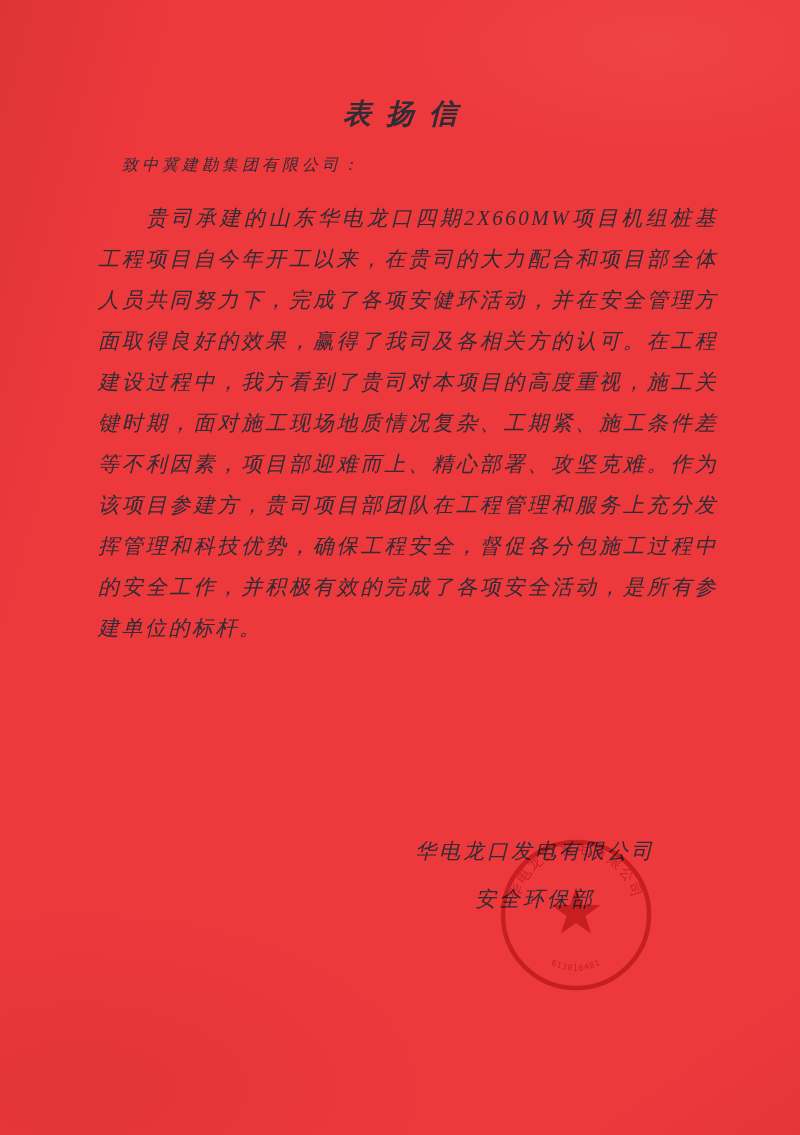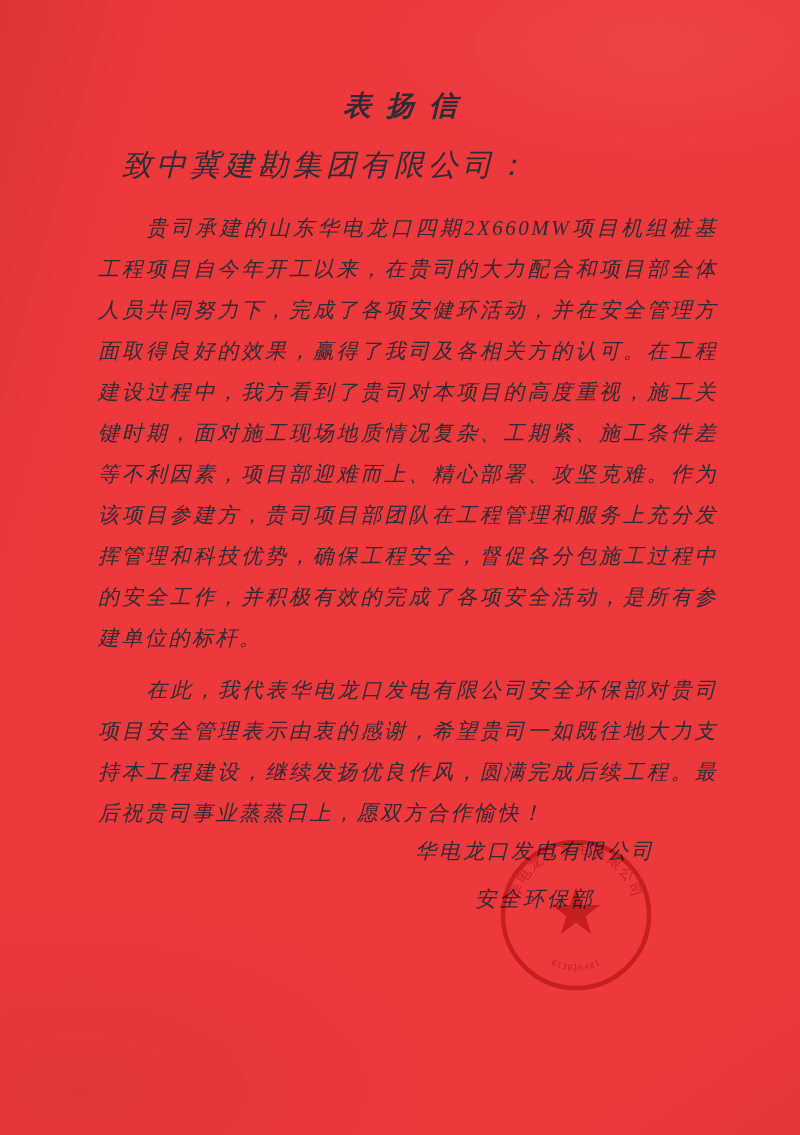--- a/index.html
+++ b/index.html
@@ -12,32 +12,32 @@
     background-image:
       linear-gradient(105deg, rgba(0,0,0,0.07), rgba(0,0,0,0) 16%),
       radial-gradient(ellipse 420px 180px at 82% 4%, rgba(255,255,255,0.06), rgba(255,255,255,0) 70%),
       radial-gradient(ellipse 500px 260px at 10% 96%, rgba(0,0,0,0.05), rgba(0,0,0,0) 70%),
       linear-gradient(-35deg, rgba(0,0,0,0.04) 0%, rgba(0,0,0,0) 9%);
     font-family:"Liberation Serif","DejaVu Serif",serif;
     color:#2e2d35;
   }
   .title{
     position:absolute;top:84px;left:0;right:0;
-    margin:4px;text-align:center;
+    margin:12px;text-align:center;
     font-size:28px;line-height:36px;font-weight:bold;
     font-style:italic;letter-spacing:15px;
     text-indent:15px; 
   }
   .salutation{
     position:absolute;top:150px;left:122px;
-    font-size:30px;line-height:30px;
+    font-size:16px;line-height:30px;
     font-style:italic;letter-spacing:4px;
   }
   .body-text{
-    position:absolute;top:208px;left:98px;width:620px;
+    position:absolute;top:198px;left:98px;width:620px;
     font-size:21px;line-height:41px;letter-spacing:2.5px;
     font-style:italic;text-align:justify;
   }
   .body-text p{margin:0;text-indent:2.3em;}
   .body-text p + p{margin-top:11px;}
   .signature{
     position:absolute;top:836px;left:400px;width:270px;
     text-align:center;font-size:21px;line-height:30px;
     font-style:italic;letter-spacing:3px;
   }
@@ -57,21 +57,20 @@
 <body>
 
 <div class="page">
 
   <h1 class="title">表扬信</h1>
 
   <div class="salutation">致中冀建勘集团有限公司：</div>
 
   <div class="body-text">
     <p>贵司承建的山东华电龙口四期2X660MW项目机组桩基工程项目自今年开工以来，在贵司的大力配合和项目部全体人员共同努力下，完成了各项安健环活动，并在安全管理方面取得良好的效果，赢得了我司及各相关方的认可。在工程建设过程中，我方看到了贵司对本项目的高度重视，施工关键时期，面对施工现场地质情况复杂、工期紧、施工条件差等不利因素，项目部迎难而上、精心部署、攻坚克难。作为该项目参建方，贵司项目部团队在工程管理和服务上充分发挥管理和科技优势，确保工程安全，督促各分包施工过程中的安全工作，并积极有效的完成了各项安全活动，是所有参建单位的标杆。</p>
-    <p>在此，我代表华电龙口发电有限公司安全环保部对贵司项目安全管理表示由衷的感谢，希望贵司一如既往地大力支持本工程建设，继续发扬优良作风，圆满完成后续工程。最后祝贵司事业蒸蒸日上，愿双方合作愉快！</p>
   </div>
 
   <div class="signature">
     <div class="sig-company">华电龙口发电有限公司</div>
     <div class="sig-dept">安全环保部</div>
   </div>
 
   <svg class="seal" width="164" height="164" viewBox="0 0 164 164" aria-hidden="true">
     <defs>
       <path id="sealTop" d="M 27 96 A 58 58 0 1 1 137 96"></path>

